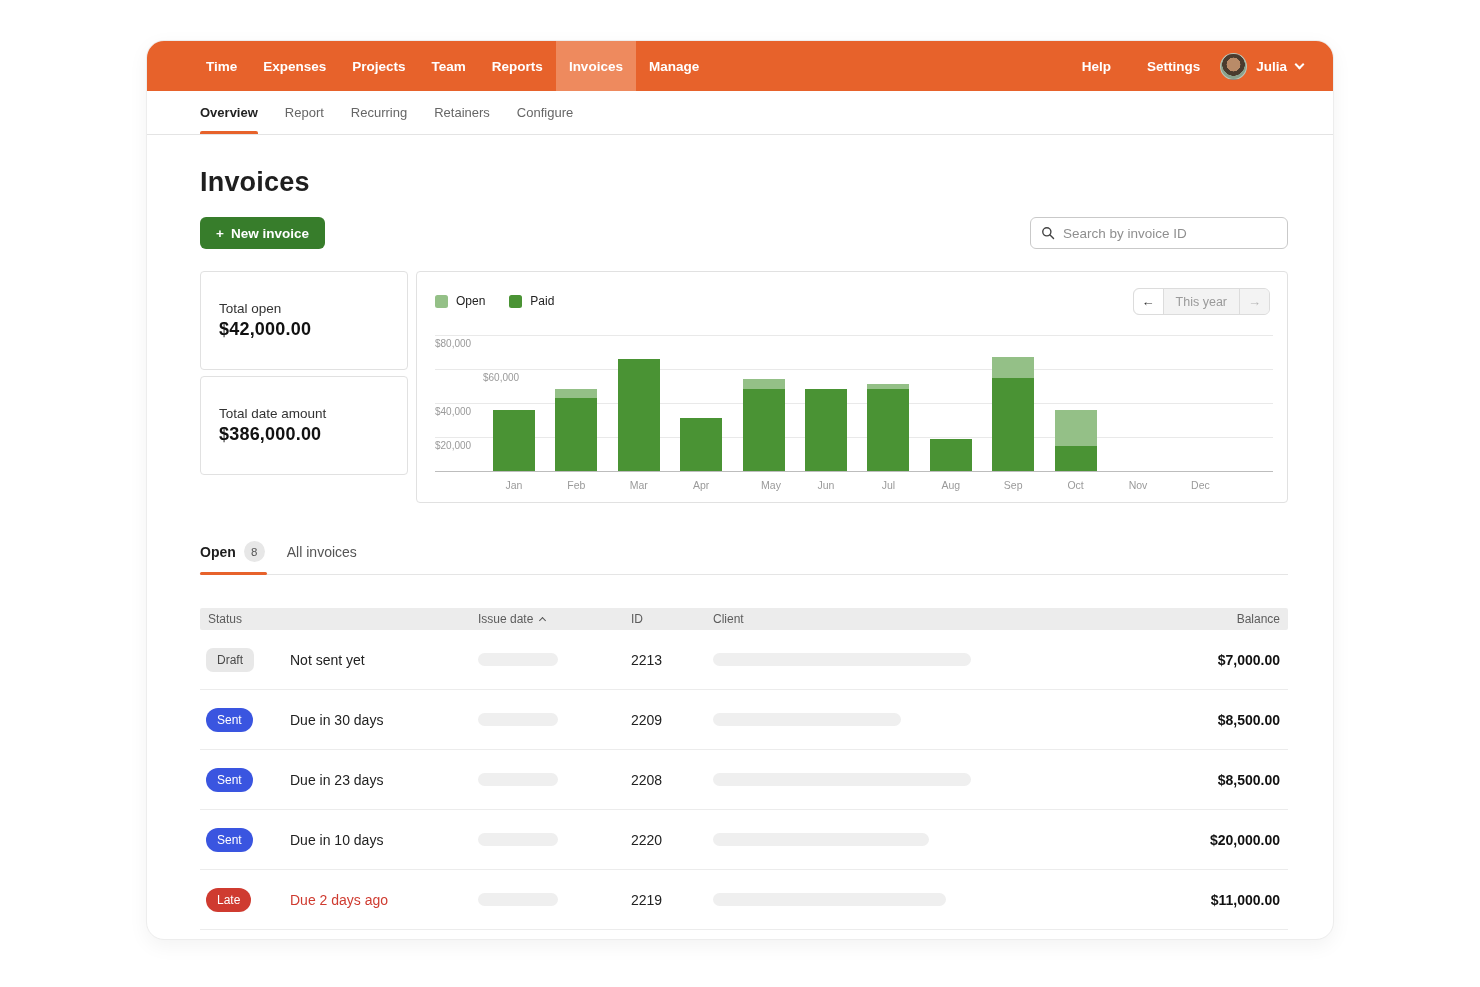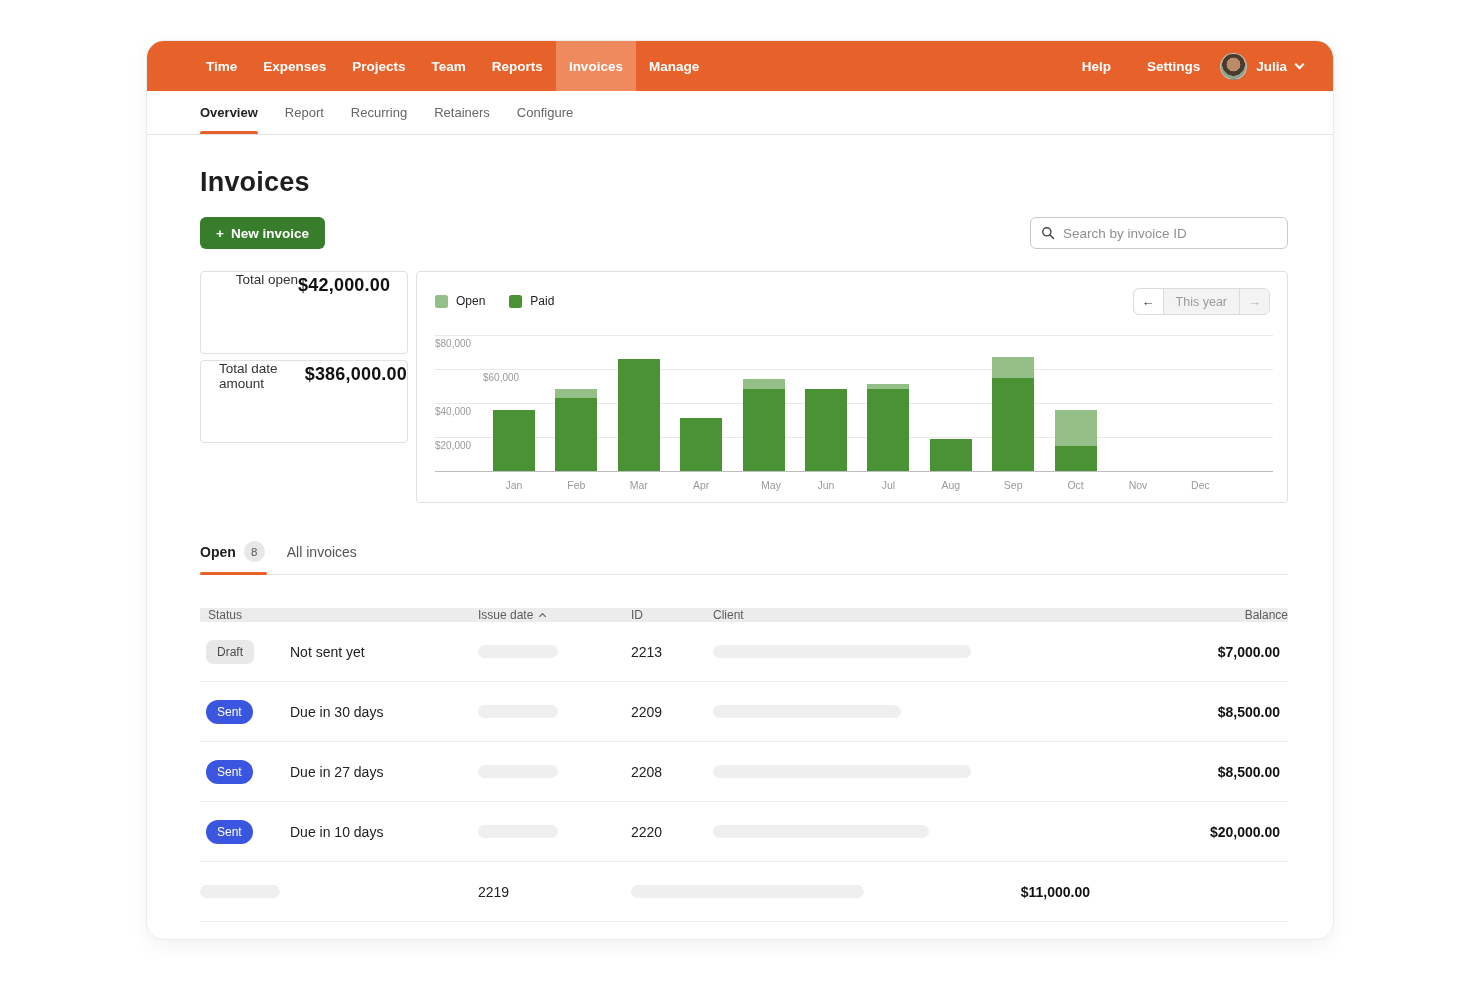--- a/index.html
+++ b/index.html
@@ -36,21 +36,21 @@
   .actions { margin-top:19px; display:flex; align-items:center; justify-content:space-between; }
   .btn-new { display:flex; align-items:center; gap:7px; height:32px; padding:0 16px; background:var(--green_button,#377d2b);
     color:#fff; font-size:13.5px; font-weight:700; border:none; border-radius:6px; cursor:pointer; font-family:inherit; }
   .search-box { display:flex; align-items:center; gap:8px; width:258px; height:32px; border:1px solid #c9c9c9; border-radius:6px; padding:0 10px; background:#fff; }
   .search-box input { border:none; outline:none; flex:1; font-size:13.5px; color:#333; font-family:inherit; }
   .search-box input::placeholder { color:#8f8f8f; }
 
   
   .dash { margin-top:22px; display:flex; gap:8px; }
   .stat-col { width:208px; display:flex; flex-direction:column; gap:6px; }
-  .stat-card { border:1px solid #e1e1e1; border-radius:4px; height:83px; padding-left:18px; display:flex; flex-direction:row; justify-content:center; background:#fff; }
+  .stat-card { border:1px solid #e1e1e1; border-radius:4px; height:99px; padding-left:18px; display:flex; flex-direction:column; justify-content:center; background:#fff; }
   .stat-label { font-size:13.5px; color:#333; }
   .stat-value { font-size:18px; font-weight:800; color:#111; margin-top:3px; letter-spacing:.2px; }
 
   .chart-panel { flex:1; border:1px solid #e1e1e1; border-radius:4px; position:relative; height:232px; background:#fff; }
   .legend { position:absolute; left:18px; top:22px; display:flex; gap:24px; }
   .legend-item { display:flex; align-items:center; gap:8px; font-size:12px; color:#222; cursor:pointer; }
   .swatch { width:13px; height:13px; border-radius:2.5px; }
 
   .yearnav { position:absolute; right:17px; top:16px; height:27px; display:flex; align-items:stretch; border:1px solid #dcdcdc; border-radius:6px; overflow:hidden; background:#f3f3f3; font-size:12.5px; }
   .yearnav .arrow-btn { width:30px; display:flex; align-items:center; justify-content:center; cursor:pointer; font-size:13px; }
@@ -70,24 +70,24 @@
   .tabs { margin-top:38px; display:flex; gap:22px; border-bottom:1px solid #e5e5e5; position:relative; }
   .tab { display:flex; align-items:center; gap:8px; padding-bottom:12px; font-size:14px; color:#555; cursor:pointer; position:relative; }
   .tab.active { color:#1d1d1d; font-weight:700; }
   .tab.active::after { content:""; position:absolute; left:0; right:-2px; bottom:-1px; height:3px; background:var(--orange,#e7622b); border-radius:2px; }
   .count-badge { min-width:21px; height:21px; padding:0 6px; border-radius:11px; background:#e7e7e7; color:#555;
     font-size:11.5px; font-weight:400; display:flex; align-items:center; justify-content:center; }
 
   
   .inv-table { margin-top:33px; }
   .t-row { display:grid; grid-template-columns:278px 153px 82px 1fr 190px; align-items:center; }
-  .t-head { height:14px; background:#ececec; border-radius:2px; font-size:12px; color:#5c5c5c; }
+  .t-head { height:22px; background:#ececec; border-radius:2px; font-size:12px; color:#5c5c5c; }
   .t-head .cell { display:flex; align-items:center; gap:7px; }
   .cell.first { padding-left:8px; }
-  .cell.last { justify-content:flex-end; text-align:right; }
+  .cell.last { justify-content:flex-end; text-align:right; padding-right:8px; }
   .t-head .chev { width:5px; height:5px; border-width:1.5px; color:#555; }
   .body-row { height:60px; border-bottom:1px solid #ececec; font-size:14px; color:#222; cursor:pointer; }
   .status-cell { display:flex; align-items:center; padding-left:6px; }
   .badge { height:24px; display:inline-flex; align-items:center; justify-content:center; padding:0 11px; font-size:12px; }
   .badge.draft { background:var(--draft_bg,#e8e8e8); color:#4a4a4a; border-radius:7px; }
   .badge.sent  { background:var(--sent_blue,#3a55e0); color:#fff; border-radius:12px; }
   .badge.late  { background:var(--late_red,#cf3b30); color:#fff; border-radius:12px; }
   .badge-slot { width:84px; }
   .due-text.late-text { color:var(--late_red,#cf3b30); }
   .pill { height:13px; border-radius:7px; background:var(--placeholder,#efefef); }
@@ -289,21 +289,21 @@
             </div>
             <div>2209</div>
             <div>
               <div class="pill" style="width: 188px;"></div>
             </div>
             <div class="balance">$8,500.00</div>
           </div>
           <div class="t-row body-row">
             <div class="status-cell">
               <div class="badge-slot"><span class="badge sent">Sent</span></div>
-              <div class="due-text">Due in 27 days</div>
+              <div class="due-text">Due in 23 days</div>
             </div>
             <div>
               <div class="pill date-pill"></div>
             </div>
             <div>2208</div>
             <div>
               <div class="pill" style="width: 258px;"></div>
             </div>
             <div class="balance">$8,500.00</div>
           </div>
@@ -315,20 +315,24 @@
             <div>
               <div class="pill date-pill"></div>
             </div>
             <div>2220</div>
             <div>
               <div class="pill" style="width: 216px;"></div>
             </div>
             <div class="balance">$20,000.00</div>
           </div>
           <div class="t-row body-row">
+            <div class="status-cell">
+              <div class="badge-slot"><span class="badge late">Late</span></div>
+              <div class="due-text late-text">Due 2 days ago</div>
+            </div>
             <div>
               <div class="pill date-pill"></div>
             </div>
             <div>2219</div>
             <div>
               <div class="pill" style="width: 233px;"></div>
             </div>
             <div class="balance">$11,000.00</div>
           </div>
         </div>

